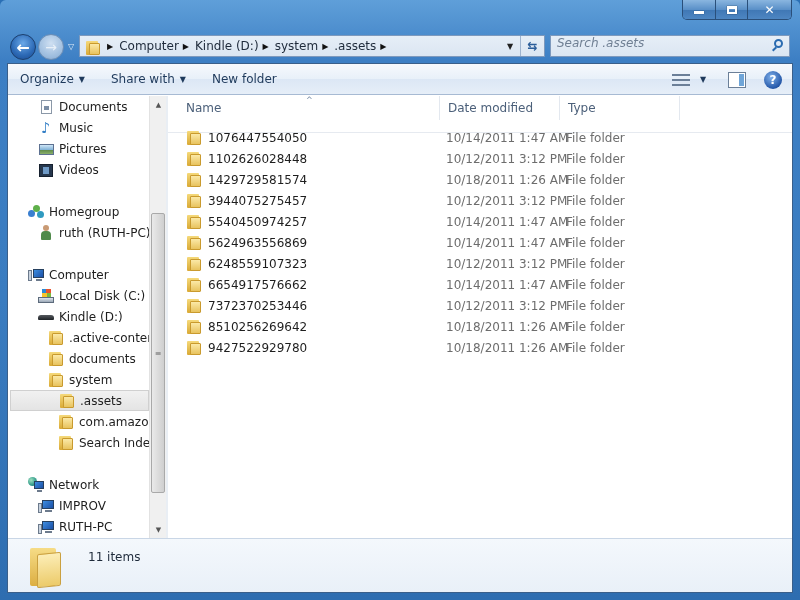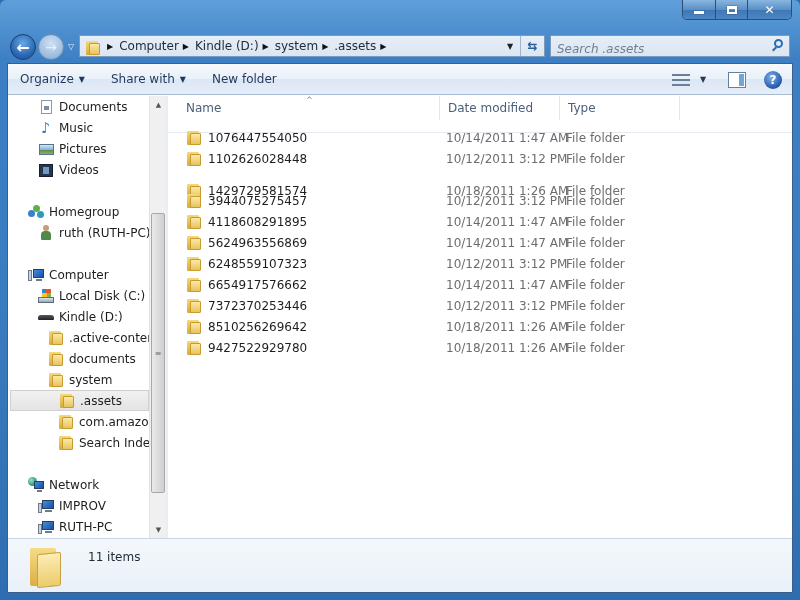--- a/index.html
+++ b/index.html
@@ -59,21 +59,21 @@
     position: absolute; right: 26px; top: 0; width: 16px; height: 20px;
     font-size: 8px; display: flex; align-items: center; justify-content: center; color: #222;
   }
   .addr-refresh {
     position: absolute; right: 0; top: 0; width: 24px; height: 20px; border-left: 1px solid #9fb4cf;
     display: flex; align-items: center; justify-content: center; color: #2c5e9a; font-size: 12px; font-weight: bold;
   }
   .searchbox {
     position: absolute; left: 550px; top: 3px; width: 240px; height: 22px;
     background: linear-gradient(180deg, #e6eef7 0%, #dbe6f2 100%);
-    border: 1px solid #7d99bd; display: flex; align-items: flex-end;
+    border: 1px solid #7d99bd; display: flex; align-items: flex-start;
   }
   .searchbox input {
     border: none; background: transparent; outline: none; flex: 1;
     font-family: "DejaVu Sans", sans-serif; font-size: 12px; font-style: italic;
     padding-left: 6px; color: #555;
   }
   .searchbox input::placeholder { color: #6f7f93; font-style: italic; }
   .search-icon { width: 20px; height: 20px; position: relative; }
   .search-icon .lens { position: absolute; left: 5px; top: 3px; width: 9px; height: 9px; border: 2px solid #2a6bb0; border-radius: 50%; }
   .search-icon .handle { position: absolute; left: 3px; top: 12px; width: 5px; height: 2px; background: #2a6bb0; transform: rotate(-45deg); }
@@ -462,21 +462,21 @@
               <span class="nav-icon folder-icon">
                 <span class="back"></span>
                 <span class="front"></span>
               </span>
               <span>1102626028448</span>
             </div>
             <div class="cell date">10/12/2011 3:12 PM</div>
             <div class="cell type">File folder</div>
             <div class="cell size"></div>
           </div>
-          <div class="row" style="top: 84px; text-decoration: underline;">
+          <div class="row" style="top: 73px; text-decoration: underline;">
             <div class="cell name">
               <span class="nav-icon folder-icon">
                 <span class="back"></span>
                 <span class="front"></span>
               </span>
               <span>1429729581574</span>
             </div>
             <div class="cell date">10/18/2011 1:26 AM</div>
             <div class="cell type">File folder</div>
             <div class="cell size"></div>
@@ -492,21 +492,21 @@
             <div class="cell date">10/12/2011 3:12 PM</div>
             <div class="cell type">File folder</div>
             <div class="cell size"></div>
           </div>
           <div class="row" style="top: 115px;">
             <div class="cell name">
               <span class="nav-icon folder-icon">
                 <span class="back"></span>
                 <span class="front"></span>
               </span>
-              <span>4118608291895</span>
+              <span>5540450974257</span>
             </div>
             <div class="cell date">10/14/2011 1:47 AM</div>
             <div class="cell type">File folder</div>
             <div class="cell size"></div>
           </div>
           <div class="row" style="top: 136px;">
             <div class="cell name">
               <span class="nav-icon folder-icon">
                 <span class="back"></span>
                 <span class="front"></span>

